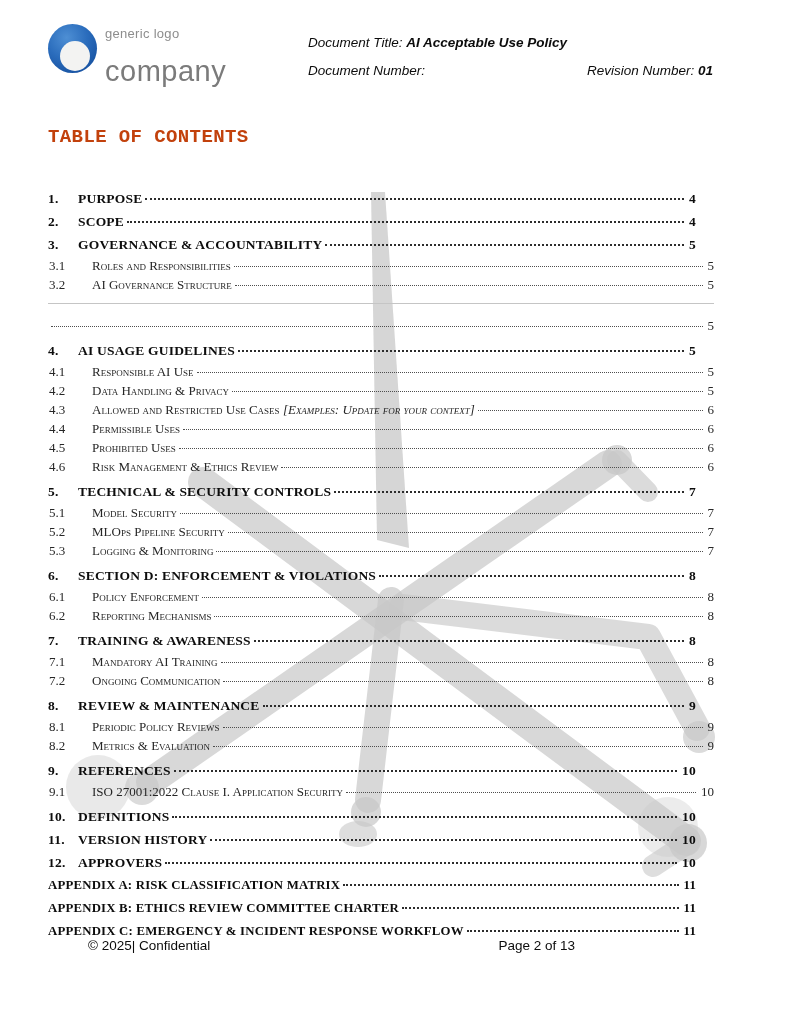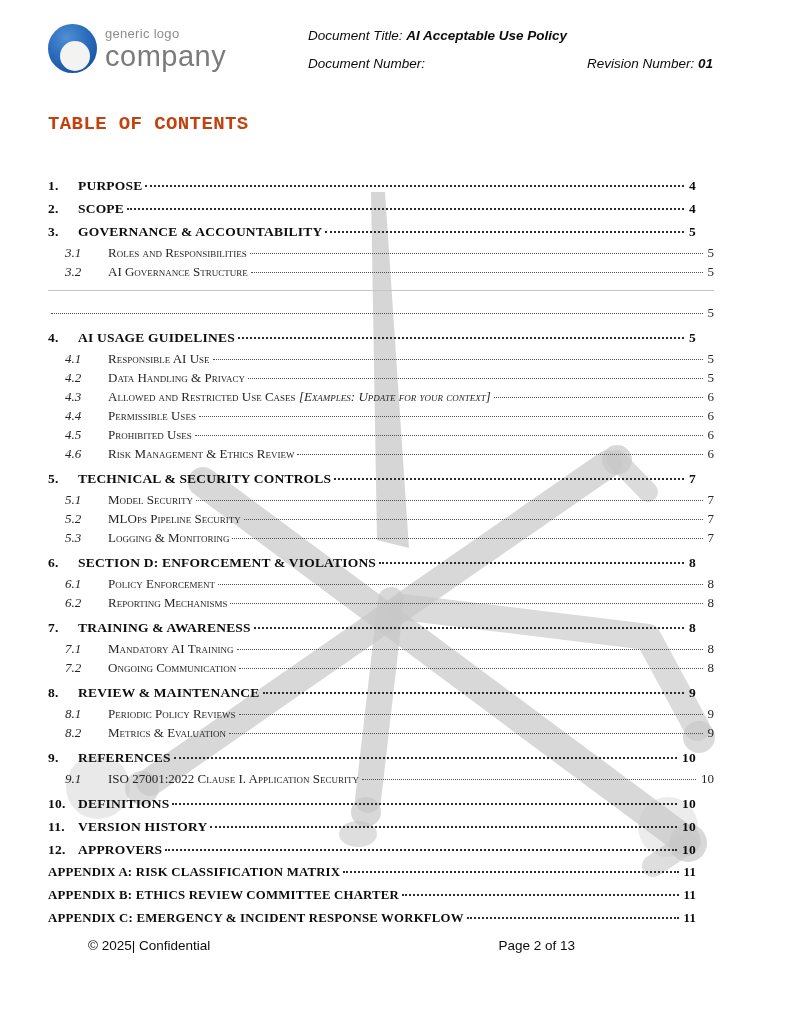--- a/index.html
+++ b/index.html
@@ -25,21 +25,21 @@
     background: radial-gradient(circle at 38% 28%, #4e8fd4 0%, #2a6cbc 45%, #1b57a6 75%, #14489a 100%);
     position: relative; flex: 0 0 auto;
   }
   .logo-moon {
     position: absolute; left: 12px; top: 17px;
     width: 30px; height: 30px; border-radius: 50%;
     background: #f3f3f2;
   }
   .logo-text { margin-left: 8px; padding-top: 3px; line-height: 1; }
   .logo-l1 { display: block; font-size: 13px; color: #8d8d8d; letter-spacing: .3px; }
-  .logo-l2 { display: block; font-size: 29px; color: #7b7b7b; letter-spacing: .5px; margin-top: 2px; }
+  .logo-l2 { display: block; font-size: 29px; color: #7b7b7b; letter-spacing: .5px; margin-top: 17px; }
 
   .doc-meta { padding-top: 2px; width: 407px; font-size: 13.5px; color: #0c0c0c; font-style: italic; }
   .doc-meta .row1 { margin-bottom: 13px; }
   .doc-meta .row2 { display: flex; }
   .doc-meta b { font-weight: 700; }
   .rev-cell { margin-left: auto; padding-right: 2px; }
 
   
   .toc-title {
     margin: 40px 18px 0 48px;
@@ -48,21 +48,21 @@
   }
   .toc { margin: 39px 77px 0 48px; }
 
   .toc-row { display: flex; align-items: baseline; }
   .lvl1, .lvlA { height: 23px; line-height: 23px; font-weight: 700; font-size: 13.5px; letter-spacing: .2px; padding-right: 18px; color: #0d0d0d; }
   .lvlA { font-size: 12.8px; }
   .lvl2 { height: 19px; line-height: 19px; font-size: 13px; color: #262626; font-variant: small-caps; }
   .lvl2 + .lvl1 { margin-top: 4px; }
 
   .lvl1 .num { width: 30px; flex: 0 0 auto; }
-  .lvl2 .num { margin-left: 17px; width: 43px; flex: 0 0 auto; font-variant: normal; font-style: italic; }
+  .lvl2 .num { margin-left: 1px; width: 43px; flex: 0 0 auto; font-variant: normal; }
   .label { white-space: nowrap; }
   .label i { font-style: italic; }
 
   .leader { flex: 1 1 auto; min-width: 8px; margin: 0 3px; align-self: baseline; position: relative; top: -3px; }
   .lvl1 .leader, .lvlA .leader { border-bottom: 2.2px dotted #2c2c2c; }
   .lvl2 .leader { border-bottom: 1.6px dotted #4e4e4e; }
   .page-num { flex: 0 0 auto; margin-left: 2px; }
   .lvl1 .page-num, .lvlA .page-num { font-weight: 700; }
 
   .toc-divider { border-top: 1px solid #c5c5c5; margin: 9px 0 12px 0; height: 0; }

